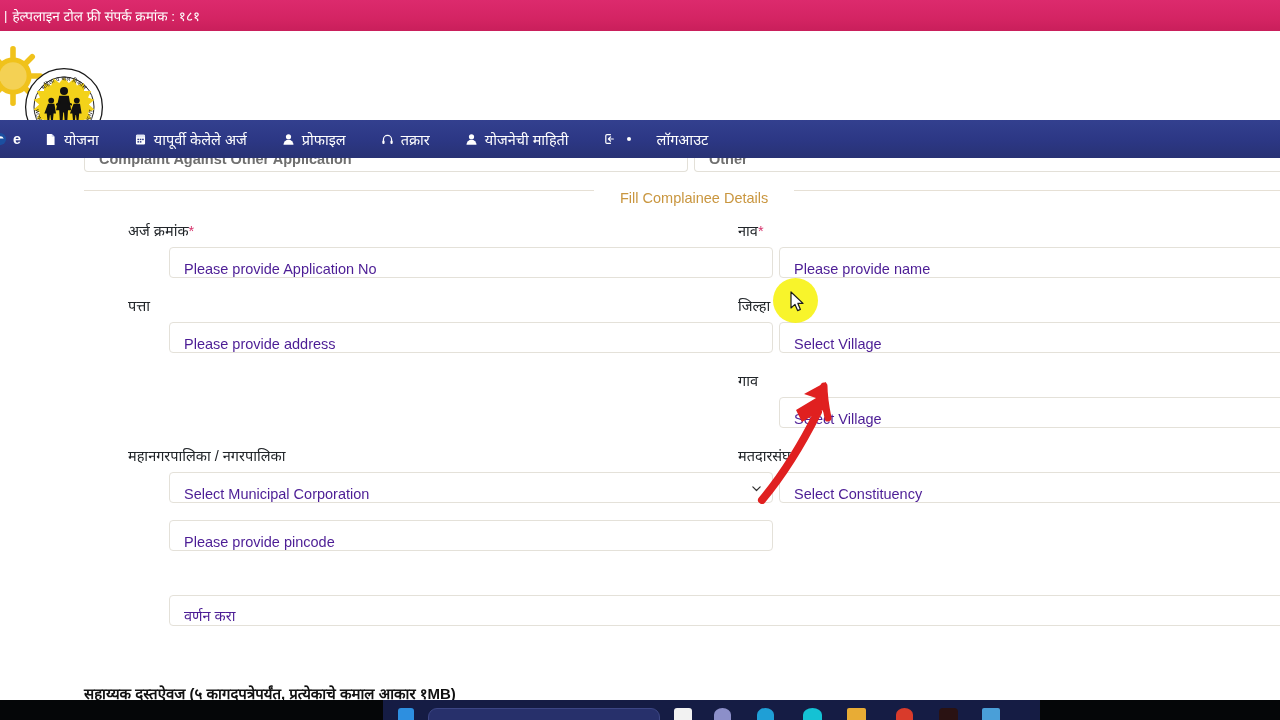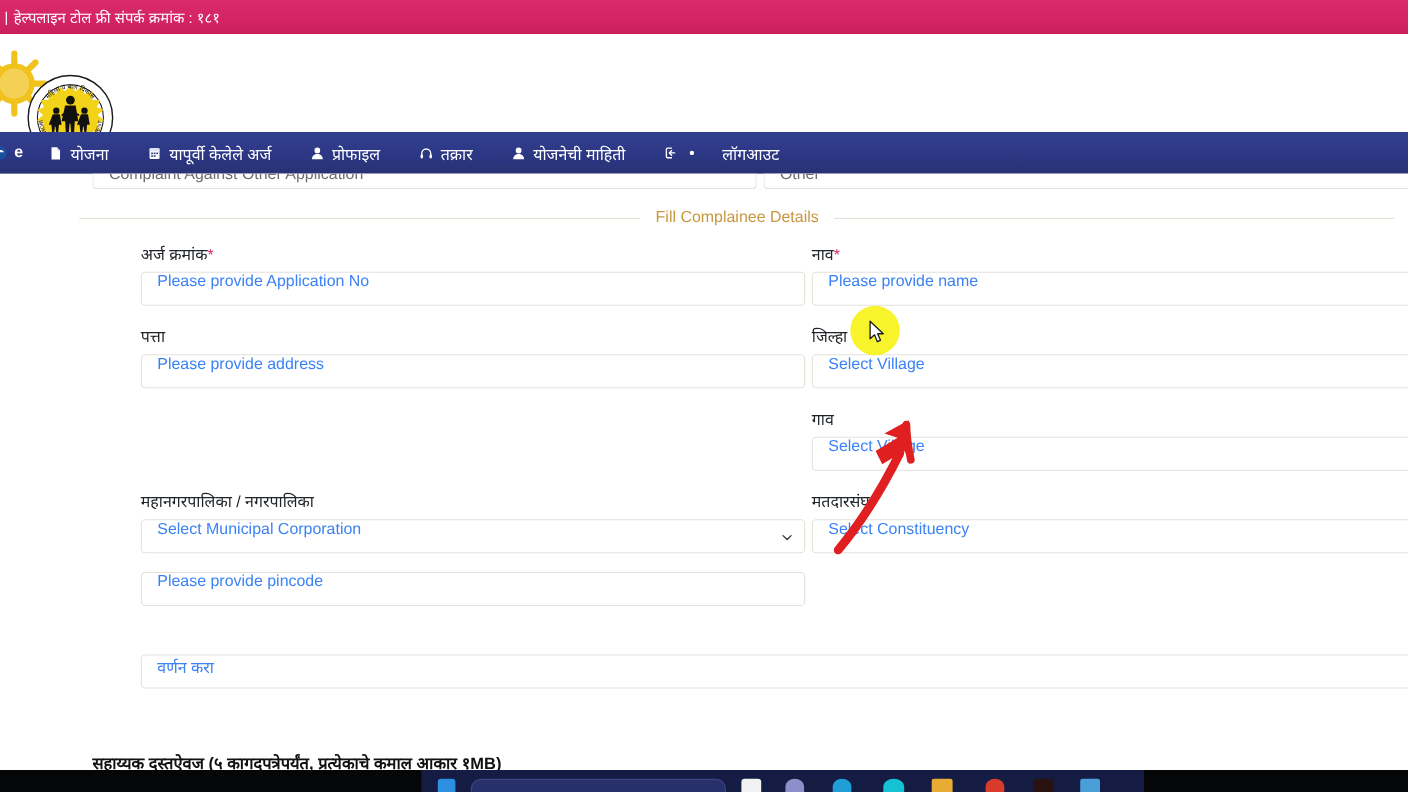--- a/index.html
+++ b/index.html
@@ -59,36 +59,36 @@
   
   .content {
     position:absolute; left:0; top:158px; width:1280px; height:542px;
     background:#ffffff;
     overflow:hidden;
   }
   .form-wrap { position:relative; width:1280px; padding: 0 0 0 0; }
 
   
   .cut-row {
-    position:absolute; left:0; top:-12px; width:1055px; height:28px;
+    position:absolute; left:0; top:-12px; width:1055px; height:28px;font-weight:bold;
   }
   .cut-sel {
     position:absolute; height:26px;
     border:1px solid #e3e0d8; border-top:none; border-radius:0 0 4px 4px;
     background:#fff; color:#6f6f6f; font-size:14.5px;
     display:flex; align-items:center; padding-left:14px;
   }
   .cut-sel .caret { position:absolute; right:12px; top:-2px; color:#4a4a4a; font-size:13px;}
   #cut-left { left:84px; width:604px; }
   #cut-right { left:694px; width:610px; }
 
   
   .section-divider {
-    position:absolute; left:72px; top:32px; width:1196px;
-    display:flex; align-items:center; gap:4px;
+    position:absolute; left:84px; top:32px; width:1196px;
+    display:flex; align-items:flex-start; gap:16px;
   }
   .section-divider .line { flex:1; height:1px; background:#e6e0d5; }
   .section-divider .section-title {
     color:#c9963f; font-size:14.5px; padding:0 10px; white-space:nowrap;
   }
   .sd-left { width:510px; flex:none !important; }
 
   .grid {
     position:absolute; left:0; top:62px; width:1280px;padding-left:44px;
   }
@@ -100,23 +100,23 @@
     font-size:14.5px; color:#212529; margin-bottom:7px;
     display:block; white-space:nowrap;
   }
   .req { color:#d6336c; }
 
   .fld-input, .fld-select {
     position:relative;
     width:100%; height:31px;
     border:1px solid #e4e1d9; border-radius:4px;
     background:#ffffff;
-    font-size:14.5px; color:#3b82f6;
-    display:flex; align-items:flex-start; padding-left:14px;
-    white-space:nowrap; overflow:hidden;
+    font-size:14.5px; color:#4c1d95;
+    display:flex; align-items:flex-end; padding-left:14px;
+    white-space:nowrap; overflow:hidden;margin-left:41px;
   }
   .fld-select .caret {
     position:absolute; right:11px; top:50%; transform:translateY(-50%);
     width:10px;height:10px;
   }
   .fld-select .caret svg{display:block;}
 
   .wide { width:1196px !important; }
 
   

